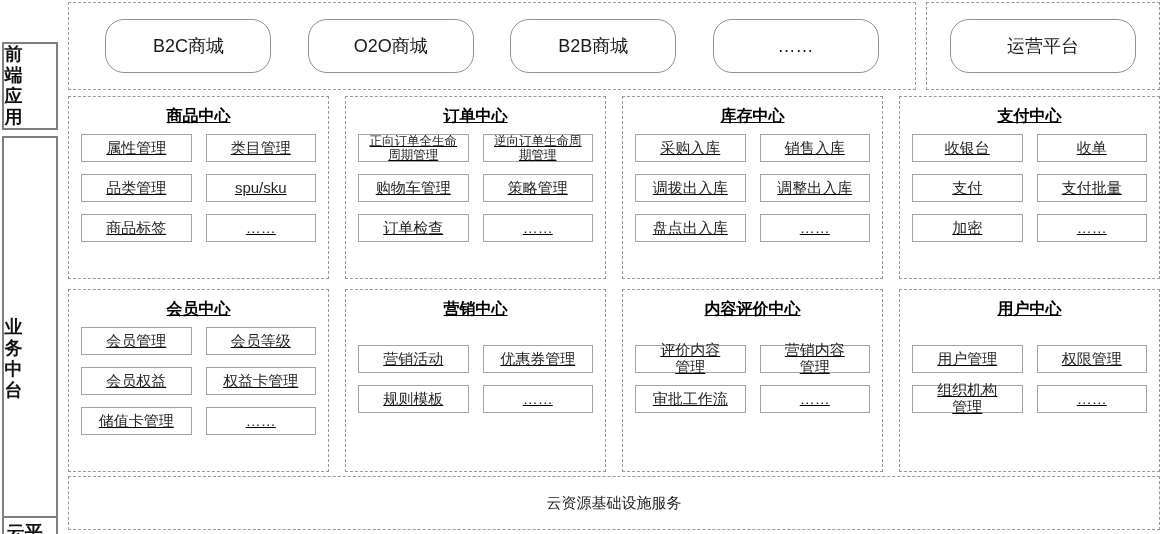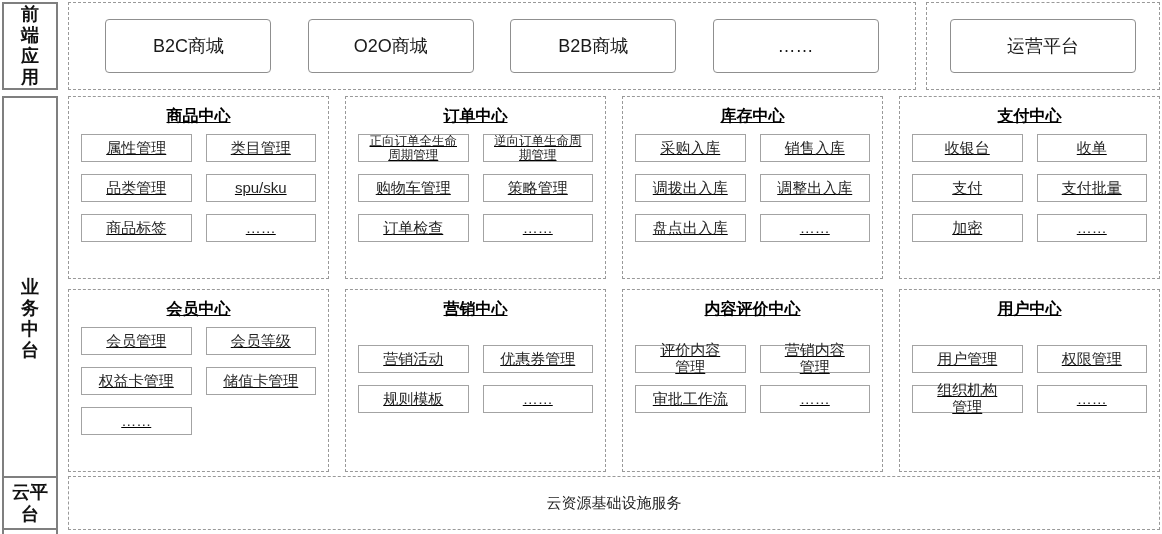--- a/index.html
+++ b/index.html
@@ -1,41 +1,41 @@
 <!DOCTYPE html>
 <html><head>
 <meta charset="utf-8">
 <style>
   * { margin:0; padding:0; box-sizing:border-box; }
   html, body { background:#ffffff; font-family:"Liberation Sans","DejaVu Sans",sans-serif; }
   .page { position:relative; width:1162px; height:534px; background:#fff; overflow:hidden; }
 
   
   .side { position:absolute; left:2px; width:56px; border:2px solid #7f7f7f; background:#fff;
-          display:flex; align-items:center; justify-content:center; text-align:center;
-          font-weight:bold; font-size:18px; color:#111; }
+          display:flex; align-items:center; justify-content:flex-start; text-align:center;
+          font-weight:bold; font-size:18px; color:#111;margin-top:40px; }
   .side-front { top:2px; height:88px; }
   .side-mid { top:96px; height:446px; }
   .side-cloud { top:476px; height:54px; }
   .vtext { width:1.05em; word-break:break-all; line-height:1.18; }
   .wtext { width:2.3em; word-break:break-all; line-height:1.25; }
 
   
   .band { position:absolute; left:68px; right:2px; }
   .band-front { top:2px; height:88px; display:flex; gap:10px; }
   .band-mid { top:96px; height:376px; display:grid; grid-template-columns:repeat(4,1fr);
               column-gap:16px; row-gap:10px; }
   .band-cloud { top:476px; height:54px; }
 
   .dashed { border:1px dashed #999; background:#fff; }
 
   
   .apps-box { flex:1; display:flex; align-items:center; justify-content:space-evenly; }
   .ops-box { width:234px; display:flex; align-items:center; justify-content:center; }
-  .pill { width:166px; height:54px; border:1px solid #8f8f8f; border-radius:4px; background:#fff;
+  .pill { width:166px; height:54px; border:1px solid #8f8f8f; border-radius:19px; background:#fff;
           display:flex; align-items:center; justify-content:center; font-size:18px; color:#1a1a1a; }
   .pill-ops { width:186px; }
 
   
   .center { padding:9px 12px 8px;text-decoration:underline; }
   .center-title { text-align:center; font-weight:bold; font-size:16px; color:#000; margin-bottom:7px; }
   .items { display:grid; grid-template-columns:1fr 1fr; column-gap:14px; row-gap:12px; }
   .item { height:28px; border:1px solid #a3a3a3; background:#fff; display:flex; align-items:center;
           justify-content:center; text-align:center; font-size:15px; color:#262626; line-height:1.12; }
   .item span { display:block; word-break:break-all; margin:0 auto; }
@@ -176,20 +176,23 @@
     <div class="dashed center">
       <div class="center-title">会员中心</div>
       <div class="items">
         <div class="item">
             <span>会员管理</span>
           </div>
         <div class="item">
             <span>会员等级</span>
           </div>
         <div class="item">
+            <span>会员权益</span>
+          </div>
+        <div class="item">
             <span>权益卡管理</span>
           </div>
         <div class="item">
             <span>储值卡管理</span>
           </div>
         <div class="item">
             <span>……</span>
           </div>
       </div>
     </div>

